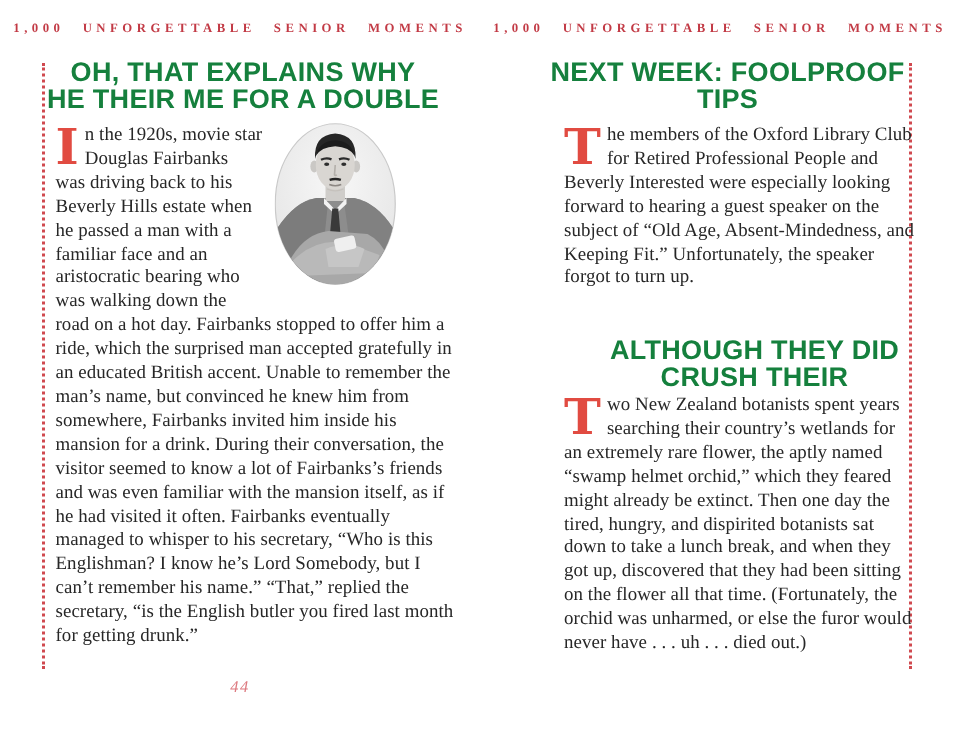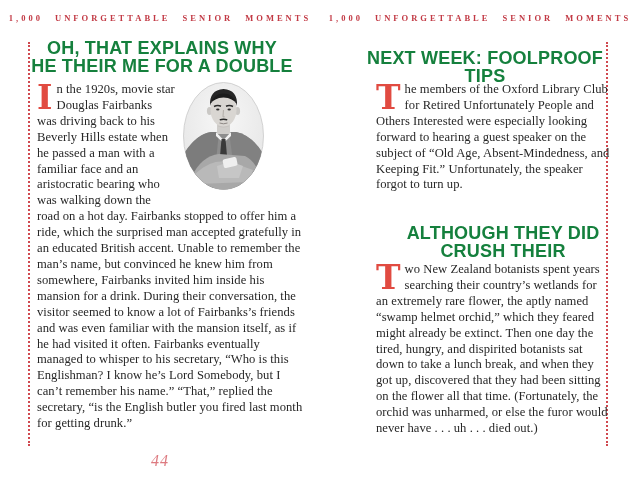--- a/index.html
+++ b/index.html
@@ -44,21 +44,21 @@
     position: absolute; left: 0; width: 100%;
     text-align: center;
     font-family: "Liberation Sans", sans-serif;
     font-weight: bold;
     font-size: 18px;
     line-height: 18px;
     letter-spacing: 0.2px;
     color: #15803d;
   }
   .page-left  .headline-1 { top: 39px; left: 20px; width: 284px; }
-  .page-right .headline-1 { top: 49px; left: 40px; width: 250px; }
+  .page-right .headline-1 { top: 39px; left: 40px; width: 250px; }
   .page-right .headline-2 { top: 224px; left: 58px; width: 250px; }
 
   
   .story {
     position: absolute;
     font-size: 12.6px;
     line-height: 15.9px;
     letter-spacing: 0.05px;
     color: #272727;
     text-align: left;
@@ -85,21 +85,21 @@
   }
   .photo-float svg { display: block; width: 81px; height: 108px; }
 
   
   .folio {
     position: absolute; top: 452px; left: 0; width: 100%;
     text-align: center;
     font-family: "Liberation Serif", serif;
     font-style: italic;
     font-weight: normal;
-    font-size: 16px;
+    font-size: 11px;
     letter-spacing: 1px;
     color: #dd7a80;
   }
 </style>
 </head>
 <body>
 
 <div class="spread">
 
   <div class="page page-left">
@@ -178,21 +178,21 @@
     <div class="margin-rule rule-right"></div>
 
     <div class="running-head">1,000 UNFORGETTABLE SENIOR MOMENTS</div>
 
     <div class="headline headline-1">
       <span>NEXT WEEK: FOOLPROOF TIPS</span><br>
     </div>
 
     <div class="story story-1">
       <span class="dropcap">T</span>
-      <span>he members of the Oxford Library Club for Retired Unfortunately People and Others Interested were especially looking forward to hearing a guest speaker on the subject of “Old Age, Absent-Mindedness, and Keeping Fit.” Unfortunately, the speaker forgot to turn up.</span>
+      <span>he members of the Oxford Library Club for Retired Professional People and Beverly Interested were especially looking forward to hearing a guest speaker on the subject of “Old Age, Absent-Mindedness, and Keeping Fit.” Unfortunately, the speaker forgot to turn up.</span>
     </div>
 
     <div class="headline headline-2">
       <span>ALTHOUGH THEY DID CRUSH THEIR</span><br>
     </div>
 
     <div class="story story-2">
       <span class="dropcap">T</span>
       <span>wo New Zealand botanists spent years searching their country’s wetlands for an extremely rare flower, the aptly named “swamp helmet orchid,” which they feared might already be extinct. Then one day the tired, hungry, and dispirited botanists sat down to take a lunch break, and when they got up, discovered that they had been sitting on the flower all that time. (Fortunately, the orchid was unharmed, or else the furor would never have . . . uh . . . died out.)</span>
     </div>

